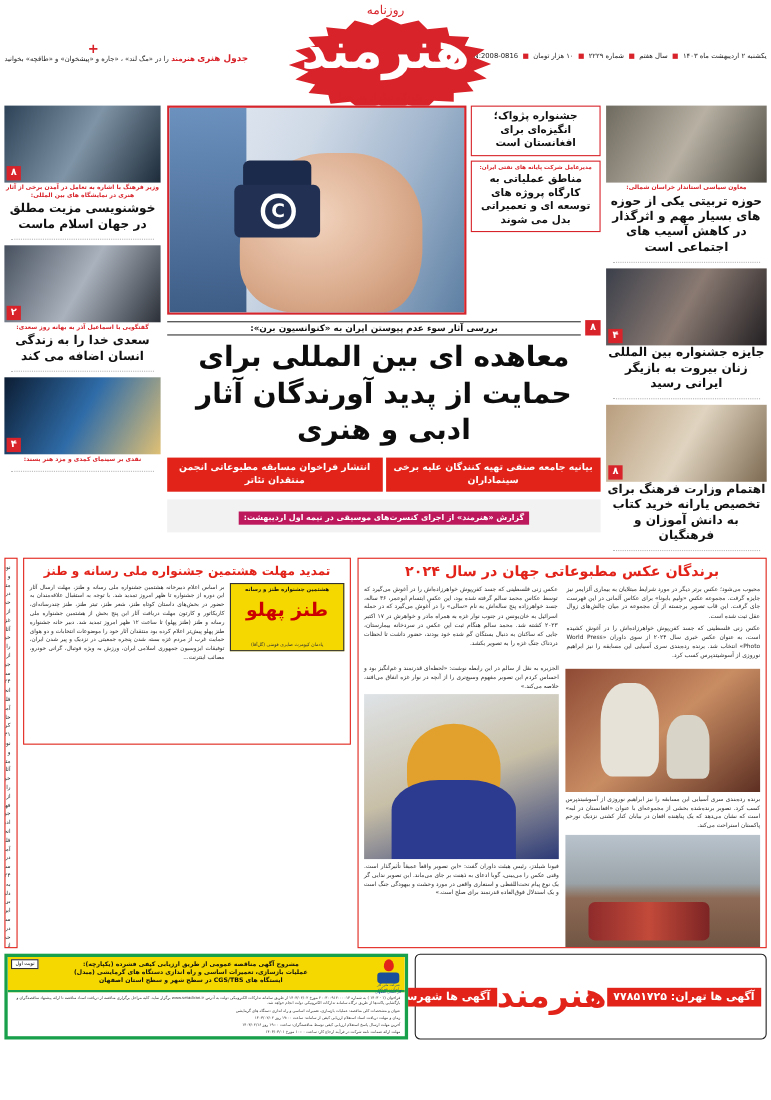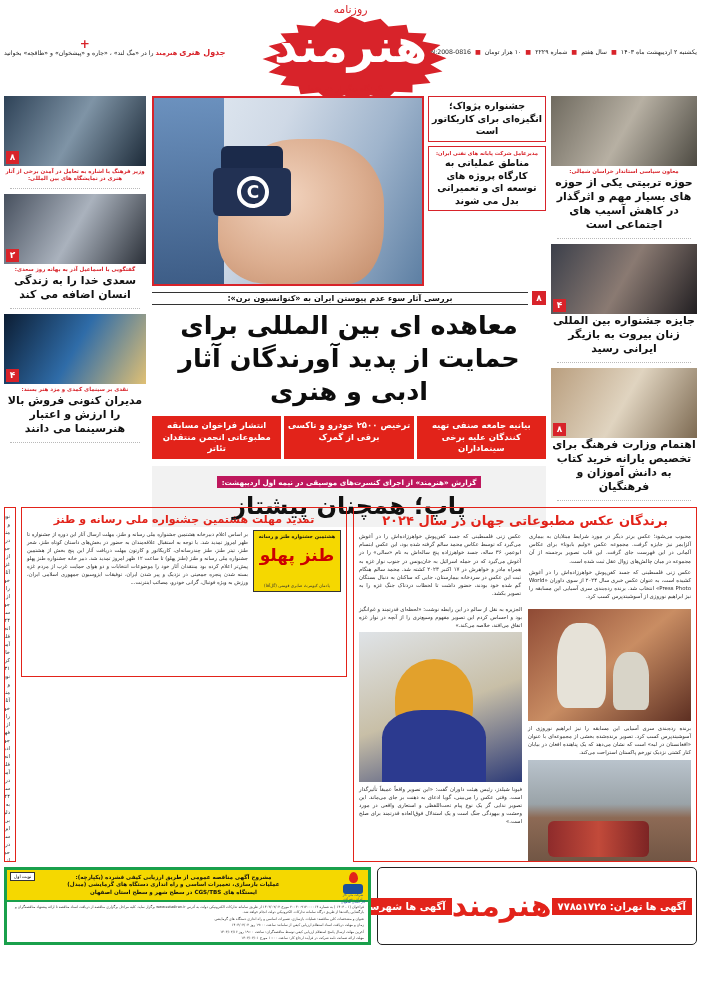--- a/index.html
+++ b/index.html
@@ -223,21 +223,21 @@
   .pop-title { font-size: 24px; font-weight:bold; color:#111; margin-top:3px; line-height:28px;}
 
   
   .lower {
     position: relative;
     margin: 6px 4px 0;
     display: flex; gap: 6px;
     height: 355px;
   }
   .lower-right {
-    width: 344px;
+    width: 372px;
     border: 1.5px solid #e2231a;
     padding: 4px 5px;
     position: relative;
     overflow: hidden;
   }
   .lower-left {
     flex: 1;
     display: flex; flex-direction: row; gap: 5px;
   }
   .art-title {
@@ -272,21 +272,21 @@
   .photo-c .scarf{position:absolute;left:22%;top:18%;width:48%;height:52%;background:#e2a12c;border-radius:50% 50% 35% 35%;}
   .photo-c .robe{position:absolute;left:14%;bottom:0;width:64%;height:48%;background:#2c3a8f;border-radius:38% 38% 0 0;}
   .lower-box {
     border: 1.5px solid #e2231a;
     padding: 4px 5px;
     position: relative; overflow: hidden;
   }
   .lower-box.b1 { height: 170px; }
   .lower-box.b2 { flex:1; }
   .poster-yellow {
-    float: right; width: 88px; height: 62px; margin: 0 0 3px 5px;
+    float: right; width: 104px; height: 62px; margin: 0 0 3px 5px;
     background: #f5d800; border: 1px solid #333;
     position: relative; overflow:hidden;
   }
   .poster-yellow .ln1{position:absolute;top:2px;right:3px;left:3px;font-size:5px;color:#111;text-align:center;font-weight:bold;}
   .poster-yellow .big{position:absolute;top:14px;right:0;left:0;text-align:center;font-size:17px;font-weight:bold;color:#c00;}
   .poster-yellow .ln3{position:absolute;bottom:3px;right:3px;left:3px;font-size:4.2px;color:#333;text-align:center;}
   .pen-logo {
     float: right; width: 84px; height: 76px; margin: 0 0 3px 5px;
     text-align:center;
   }
@@ -406,21 +406,21 @@
         <div class="side-title">اهتمام وزارت فرهنگ برای تخصیص یارانه خرید کتاب به دانش آموزان و فرهنگیان</div>
       </div>
       <div class="side-sep"></div>
     </div>
 
     <div class="col-center">
       <div class="lead-row">
 
         <div class="lead-left-col">
           <div class="lead-sub">
-            <div class="lead-sub-title">جشنواره پژواک؛ انگیزه‌ای برای کاریکاتور است</div>
+            <div class="lead-sub-title">جشنواره پژواک؛ انگیزه‌ای برای افغانستان است</div>
           </div>
           <div class="lead-sub">
             <div class="lead-sub-kicker">مدیرعامل شرکت پایانه های نفتی ایران:</div>
             <div class="lead-sub-title">مناطق عملیاتی به کارگاه پروژه های توسعه ای و تعمیراتی بدل می شوند</div>
           </div>
         </div>
 
         <div class="lead-photo-frame" style="flex:1;">
           <div class="lead-photo">
             <div class="lead-blue-badge"></div>
@@ -436,55 +436,53 @@
 
       <div class="main-kicker-row">
         <span class="main-kicker-badge">۸</span>
         <div class="main-kicker">بررسی آثار سوء عدم پیوستن ایران به «کنوانسیون برن»:</div>
       </div>
 
       <div class="main-headline">معاهده ای بین المللی برای حمایت از پدید آورندگان آثار ادبی و هنری</div>
 
       <div class="banner-row">
         <div class="banner">بیانیه جامعه صنفی تهیه کنندگان علیه برخی سینماداران</div>
-        <div class="banner">ترخیص ۲۵۰۰ خودرو و تاکسی برقی از گمرک</div>
         <div class="banner">انتشار فراخوان مسابقه مطبوعاتی انجمن منتقدان تئاتر</div>
       </div>
 
       <div class="pop-block">
         <span class="pop-kicker">گزارش «هنرمند» از اجرای کنسرت‌های موسیقی در نیمه اول اردیبهشت:</span>
-        <div class="pop-title">پاپ؛ همچنان پیشتاز</div>
       </div>
     </div>
 
     <div class="col-left">
 
       <div class="side-block">
         <div class="side-photo q1">
           <span class="pagenum">۸</span>
         </div>
         <div class="side-kicker">وزیر فرهنگ با اشاره به تعامل در آمدن برخی از آثار هنری در نمایشگاه های بین المللی:</div>
+        <div class="side-title">خوشنویسی مزیت مطلق در جهان اسلام ماست</div>
       </div>
       <div class="side-sep"></div>
 
       <div class="side-block">
         <div class="side-photo q2">
           <span class="pagenum">۲</span>
         </div>
         <div class="side-kicker">گفتگویی با اسماعیل آذر به بهانه روز سعدی:</div>
         <div class="side-title">سعدی خدا را به زندگی انسان اضافه می کند</div>
       </div>
       <div class="side-sep"></div>
 
       <div class="side-block">
         <div class="side-photo q3">
           <span class="pagenum">۴</span>
         </div>
         <div class="side-kicker">نقدی بر سینمای کمدی و مزد هنر بسند:</div>
-        <div class="side-title">مدیران کنونی فروش بالا را ارزش و اعتبار هنرسینما می دانند</div>
       </div>
       <div class="side-sep"></div>
     </div>
   </div>
 
   <div class="lower">
 
     <div class="lower-right">
       <div class="art-title">برندگان عکس مطبوعاتی جهان در سال ۲۰۲۴</div>
       <div class="art-cols">

